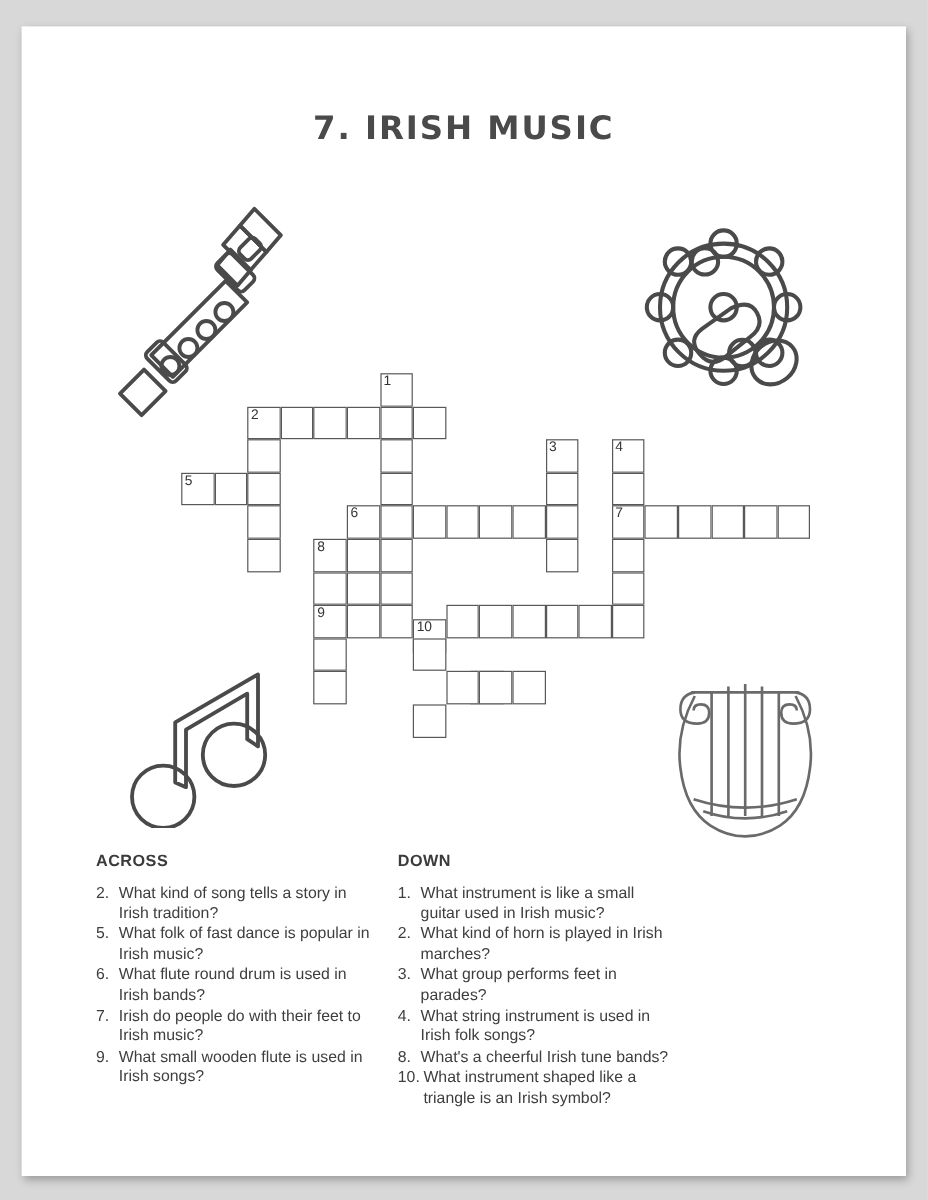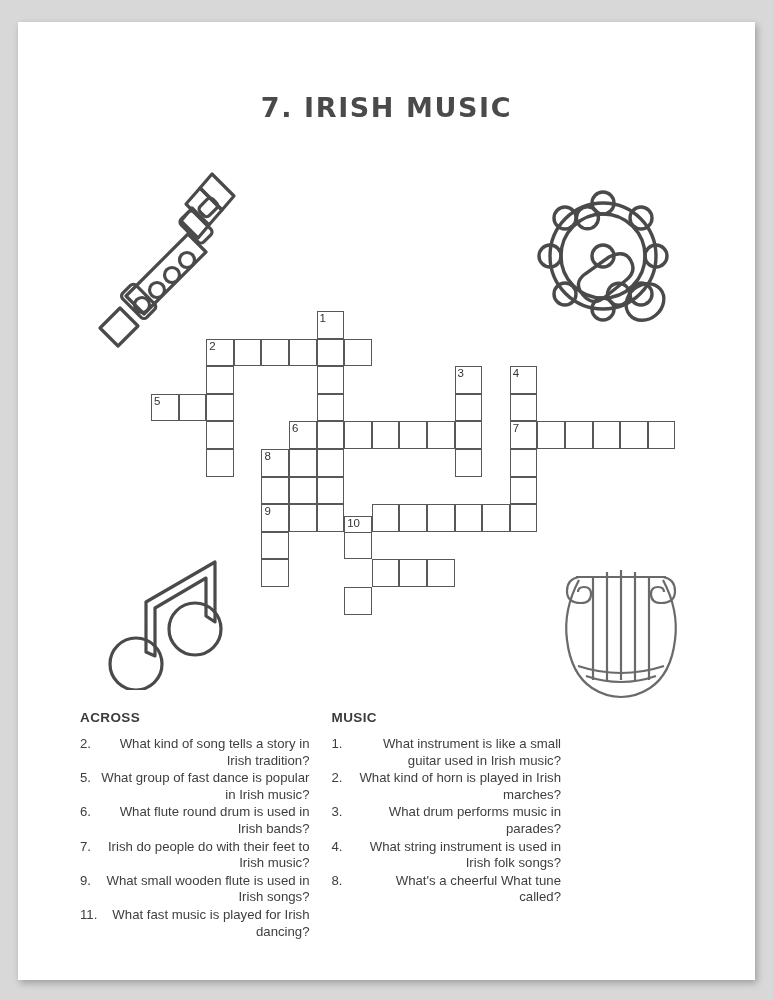--- a/index.html
+++ b/index.html
@@ -89,21 +89,21 @@
     line-height: 16.6px;
     color: #3e3e3e;
     margin-bottom: 1px;
   }
   .clue-num {
     flex: 0 0 auto;
     min-width: 19px;
     text-align: left;
     padding-right: 3px;
   }
-  .clue-text { flex: 1 1 auto; text-align: right; }
+  .clue-text { flex: 1 1 auto; }
 </style>
 </head>
 <body>
 
 <div id="page">
   <div id="sheet">
 
     <div id="title">7. IRISH MUSIC</div>
 
     <div class="art" id="art-flute">
@@ -262,61 +262,61 @@
     <div id="clues">
       <div class="clue-col">
         <div class="clue-head">ACROSS</div>
         <div id="across-list">
             <div class="clue">
               <span class="clue-num">2.</span>
               <span class="clue-text">What kind of song tells a story in Irish tradition?</span>
             </div>
             <div class="clue">
               <span class="clue-num">5.</span>
-              <span class="clue-text">What group of fast dance is popular in Irish music?</span>
+              <span class="clue-text">What folk of fast dance is popular in Irish music?</span>
             </div>
             <div class="clue">
               <span class="clue-num">6.</span>
               <span class="clue-text">What flute round drum is used in Irish bands?</span>
             </div>
             <div class="clue">
               <span class="clue-num">7.</span>
               <span class="clue-text">Irish do people do with their feet to Irish music?</span>
             </div>
             <div class="clue">
               <span class="clue-num">9.</span>
               <span class="clue-text">What small wooden flute is used in Irish songs?</span>
-            </div>
-            <div class="clue">
-              <span class="clue-num">11.</span>
-              <span class="clue-text">What fast music is played for Irish dancing?</span>
             </div>
           </div>
       </div>
       <div class="clue-col">
-        <div class="clue-head">MUSIC</div>
+        <div class="clue-head">DOWN</div>
         <div id="down-list">
             <div class="clue">
               <span class="clue-num">1.</span>
               <span class="clue-text">What instrument is like a small guitar used in Irish music?</span>
             </div>
             <div class="clue">
               <span class="clue-num">2.</span>
               <span class="clue-text">What kind of horn is played in Irish marches?</span>
             </div>
             <div class="clue">
               <span class="clue-num">3.</span>
-              <span class="clue-text">What drum performs music in parades?</span>
+              <span class="clue-text">What group performs feet in parades?</span>
             </div>
             <div class="clue">
               <span class="clue-num">4.</span>
               <span class="clue-text">What string instrument is used in Irish folk songs?</span>
             </div>
             <div class="clue">
               <span class="clue-num">8.</span>
-              <span class="clue-text">What's a cheerful What tune called?</span>
+              <span class="clue-text">What's a cheerful Irish tune bands?</span>
+            </div>
+            <div class="clue">
+              <span class="clue-num">10.</span>
+              <span class="clue-text">What instrument shaped like a triangle is an Irish symbol?</span>
             </div>
           </div>
       </div>
     </div>
 
   </div>
 </div>
 
 </body></html>

